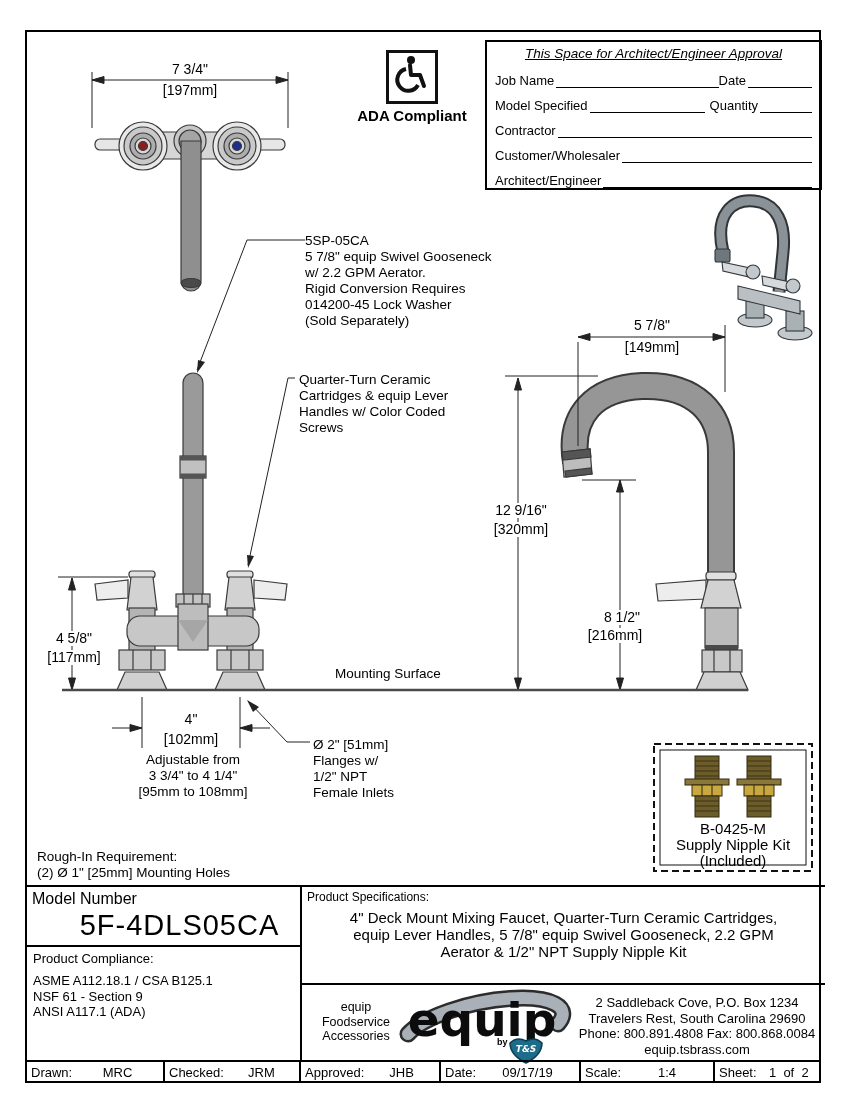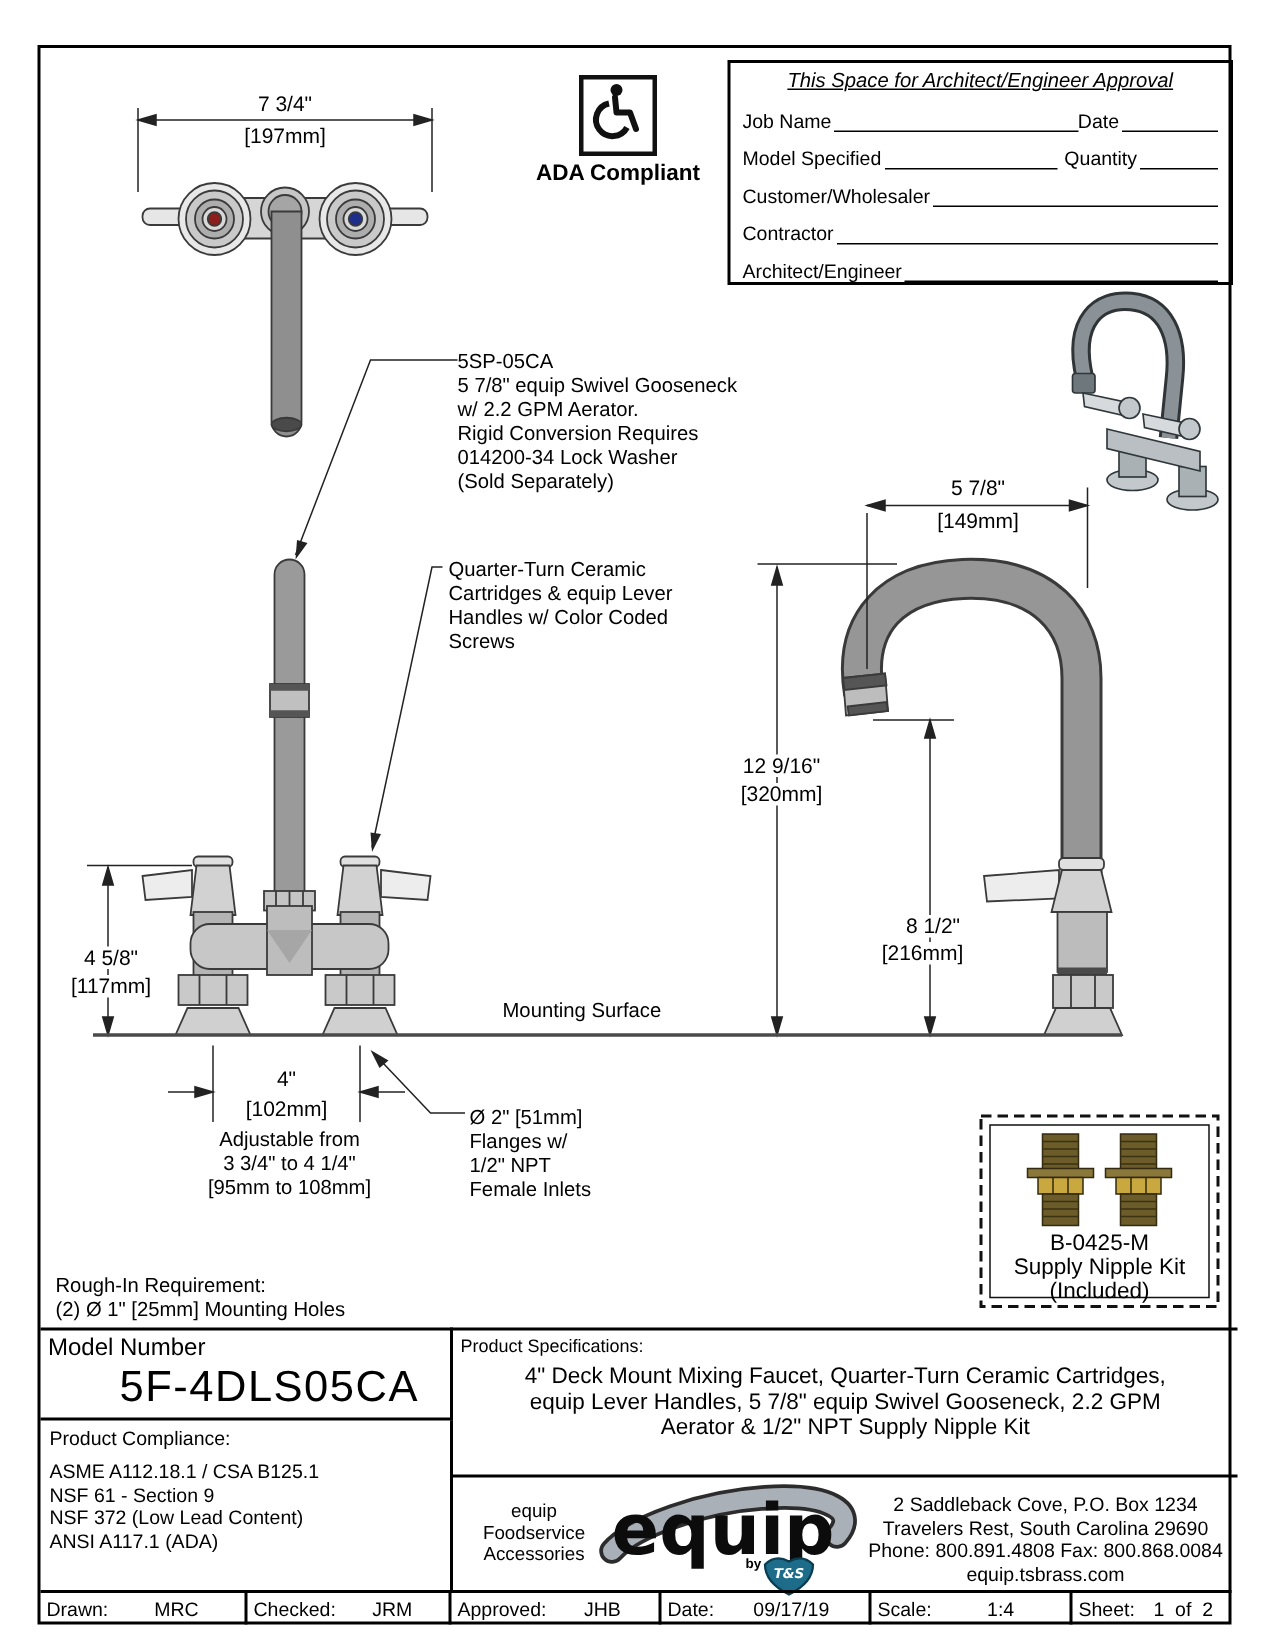--- a/index.html
+++ b/index.html
@@ -239,25 +239,25 @@
     <span class="lbl">Date</span>
     <span class="blank med"></span>
   </div>
   <div class="frow">
     <span class="lbl">Model Specified</span>
     <span class="blank"></span>
     <span class="lbl" style="padding-left:5px">Quantity</span>
     <span class="blank short"></span>
   </div>
   <div class="frow">
+    <span class="lbl">Contractor</span>
+    <span class="blank"></span>
+  </div>
+  <div class="frow">
     <span class="lbl">Customer/Wholesaler</span>
-    <span class="blank"></span>
-  </div>
-  <div class="frow">
-    <span class="lbl">Contractor</span>
     <span class="blank"></span>
   </div>
   <div class="frow">
     <span class="lbl">Architect/Engineer</span>
     <span class="blank"></span>
   </div>
 </div>
 
 <div class="abs ada-wrap">
   <span class="ada-box">
@@ -270,21 +270,21 @@
   <div class="ada-label">ADA Compliant</div>
 </div>
 
 <div class="abs dim ctr" style="left:150px;top:62px;width:80px">7 3/4"</div>
 <div class="abs dim ctr" style="left:145px;top:83px;width:90px">[197mm]</div>
 
 <div class="abs note pre" style="left:305px;top:233px;width:190px">5SP-05CA
 5 7/8" equip Swivel Gooseneck
 w/ 2.2 GPM Aerator.
 Rigid Conversion Requires
-014200-34 Lock Washer
+014200-45 Lock Washer
 (Sold Separately)</div>
 <div class="abs note pre" style="left:299px;top:372px;width:185px">Quarter-Turn Ceramic
 Cartridges &amp; equip Lever
 Handles w/ Color Coded
 Screws</div>
 
 <div class="abs dim ctr" style="left:612px;top:318px;width:80px">5 7/8"</div>
 <div class="abs dim ctr" style="left:607px;top:340px;width:90px">[149mm]</div>
 
 <div class="abs dim ctr wbg" style="left:486px;top:503px;width:66px">12 9/16"</div>
@@ -319,21 +319,20 @@
 <div class="abs tb model-box">
   <div class="model-label">Model Number</div>
   <div class="model-number">5F-4DLS05CA</div>
 </div>
 
 <div class="abs tb comp-box">
   <div class="comp-label">Product Compliance:</div>
   <div class="comp-items">
     <div>ASME A112.18.1 / CSA B125.1</div>
     <div>NSF 61 - Section 9</div>
-    <div>NSF 372 (Low Lead Content)</div>
     <div>ANSI A117.1 (ADA)</div>
   </div>
 </div>
 
 <div class="abs tb specs-box">
   <div class="specs-label">Product Specifications:</div>
   <div class="specs-text pre">4" Deck Mount Mixing Faucet, Quarter-Turn Ceramic Cartridges,
 equip Lever Handles, 5 7/8" equip Swivel Gooseneck, 2.2 GPM
 Aerator &amp; 1/2" NPT Supply Nipple Kit</div>
 </div>

